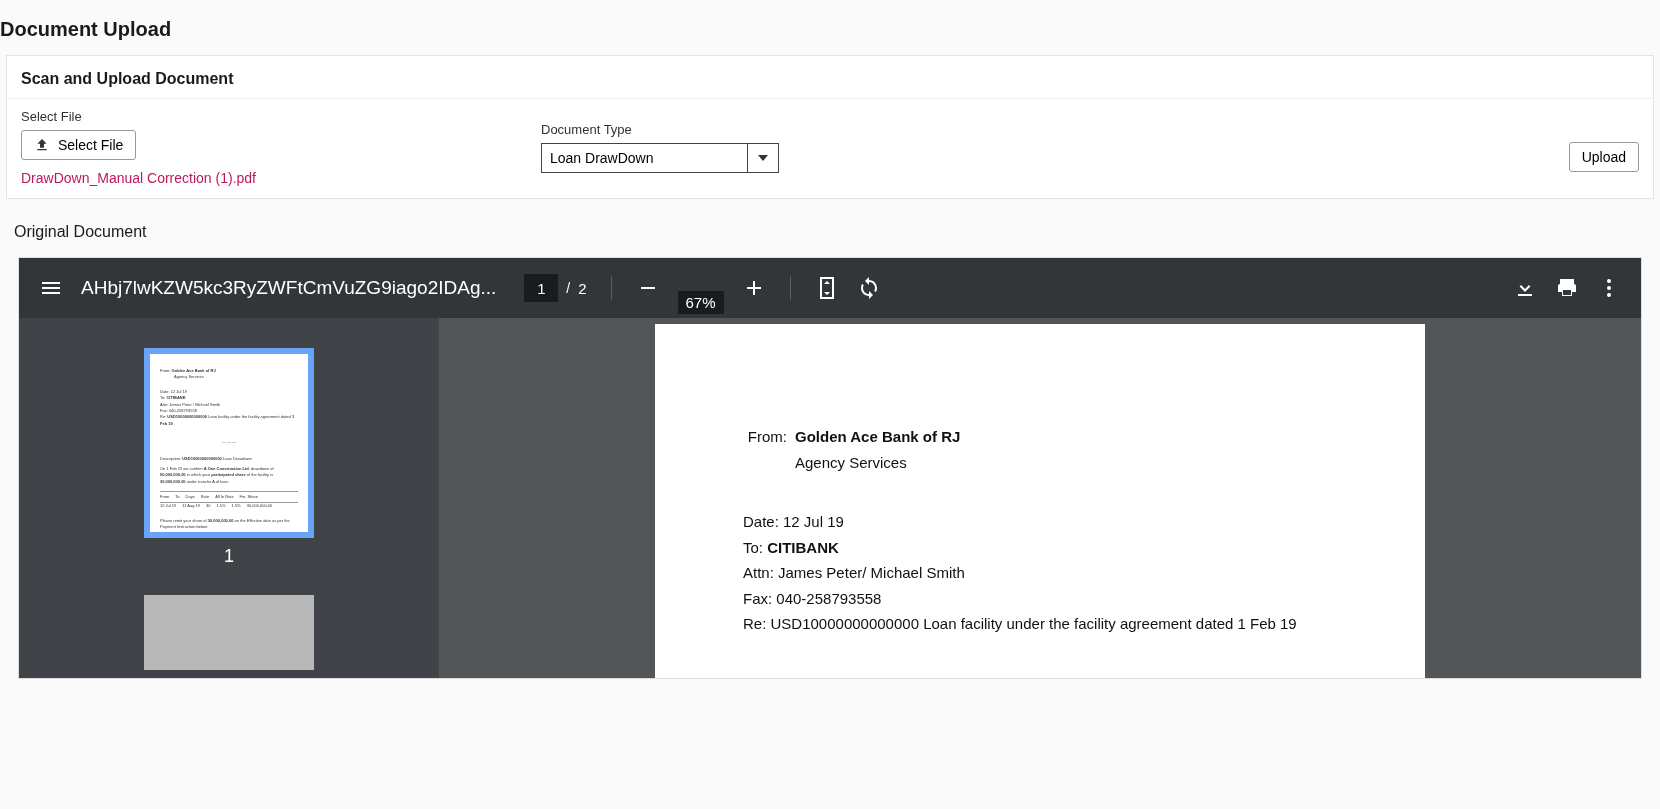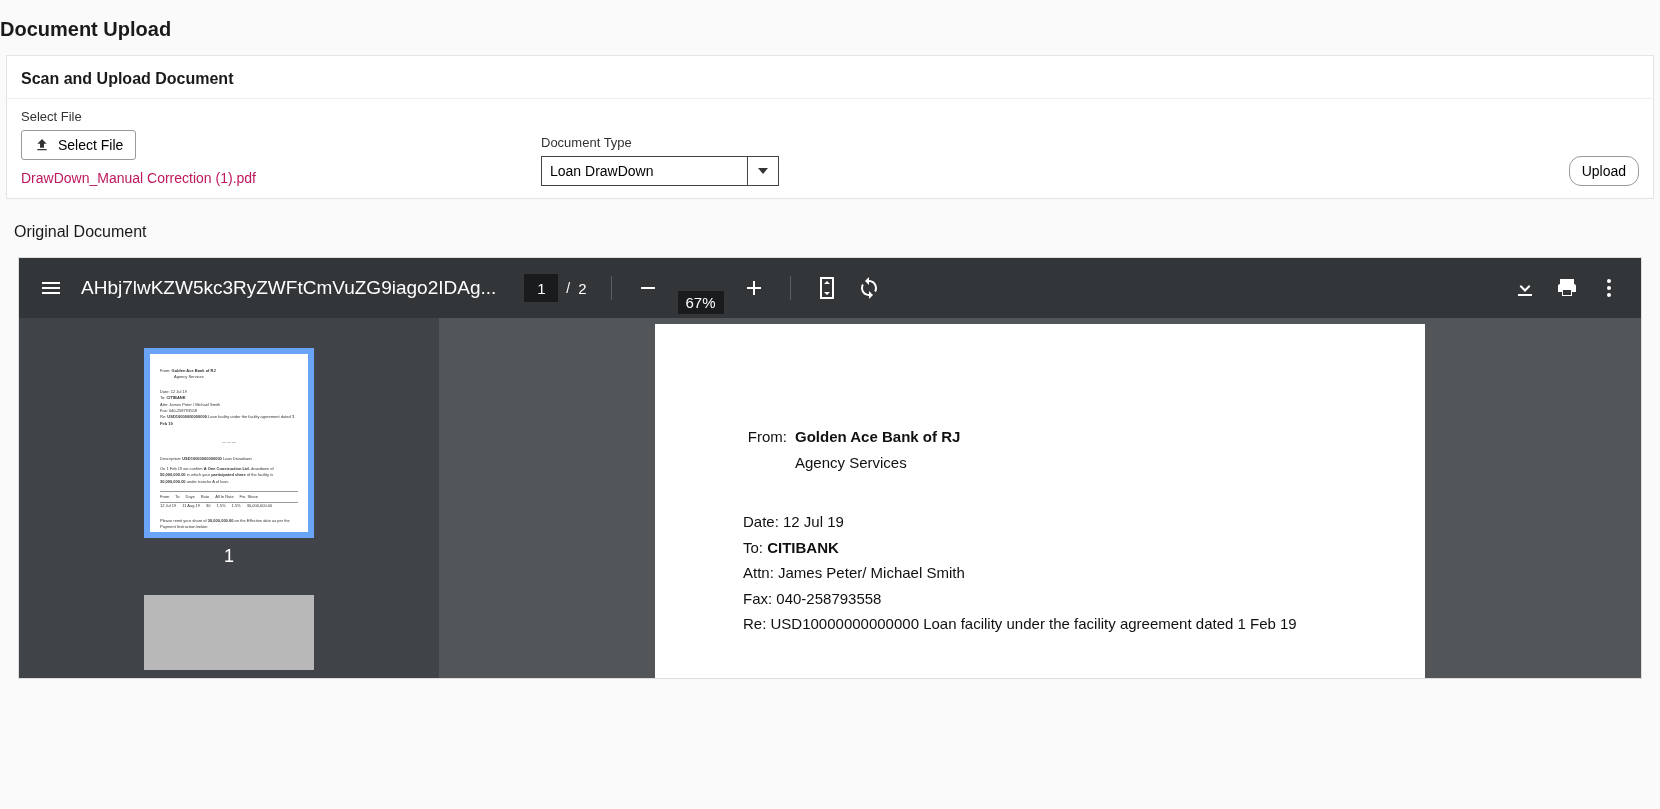--- a/index.html
+++ b/index.html
@@ -23,21 +23,21 @@
     background: #fff;
   }
   .section-header {
     font-size: 16px;
     font-weight: 700;
     padding: 14px 14px 10px 14px;
     border-bottom: 1px solid #eee;
   }
   .form-row {
     display: flex;
-    align-items: flex-end;
+    align-items: center;
     padding: 10px 14px 12px 14px;
     gap: 10px;
   }
   .col-left { width: 510px; }
   .col-mid { flex: 1; }
   .col-right { width: 70px; display:flex; align-items:flex-end; justify-content:flex-end; padding-top:18px;}
   .field-label {
     font-size: 13px;
     color: #333;
     margin-bottom: 6px;
@@ -75,21 +75,21 @@
   }
   .combo .caret {
     width: 30px;
     display:flex; align-items:center; justify-content:center;
     cursor:pointer;
   }
   .upload-btn {
     border:1px solid #999;
     background:#fff;
     padding:6px 12px;
-    border-radius:12px;
+    border-radius:3px;
     cursor:pointer;
     font-size:14px;
   }
   .orig-title {
     font-size:16px;
     padding: 18px 14px 10px 14px;
   }
   .pdf-wrap {
     margin: 6px 18px 10px 18px;
     border:1px solid #ddd;

